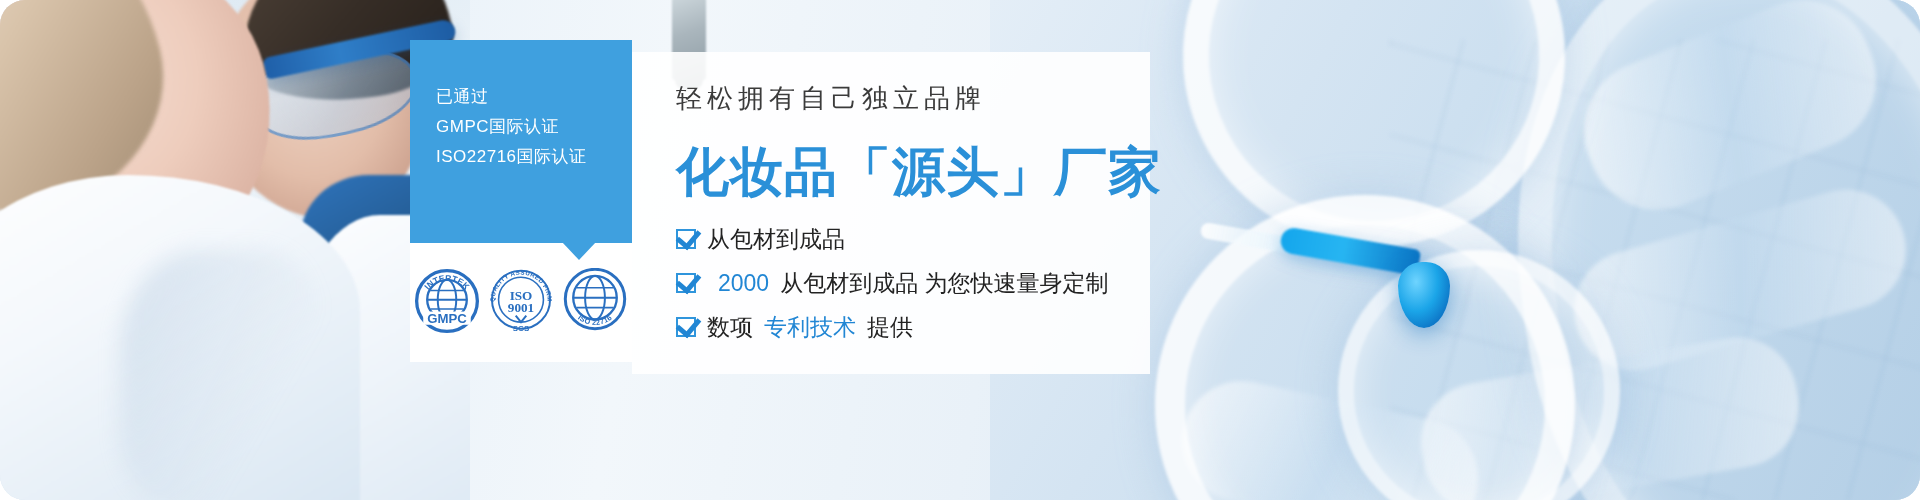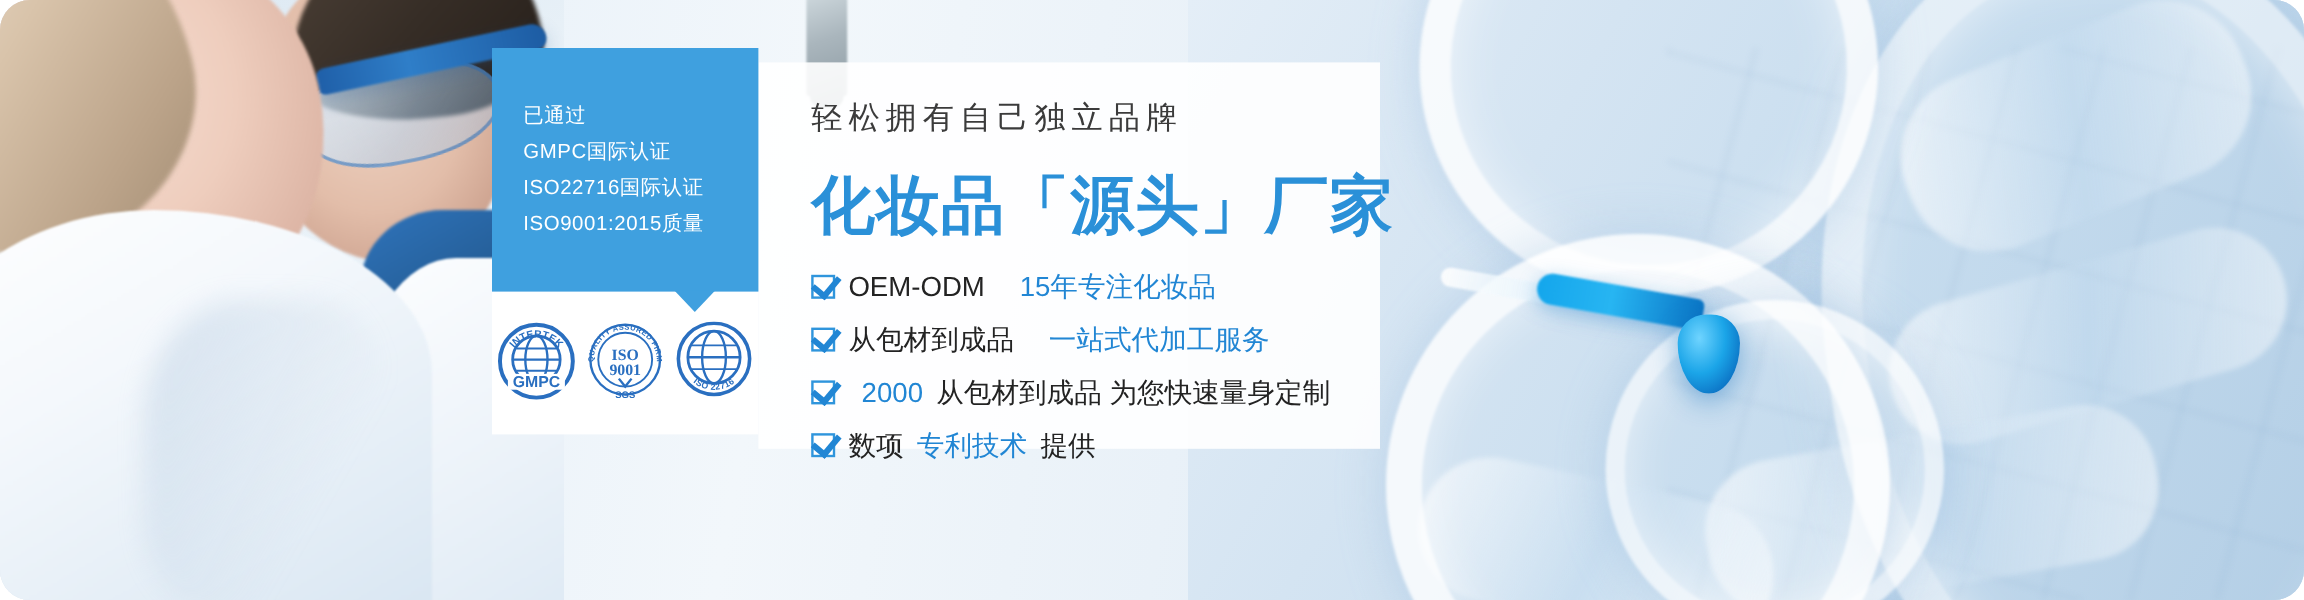--- a/index.html
+++ b/index.html
@@ -383,21 +383,20 @@
       <div class="pl-coat-w"></div>
       <div class="pl-coat-shadow"></div>
     </div>
   </div>
 
   <div class="cert-card">
     <div class="cert-blue">
       <div class="cert-line">已通过</div>
       <div class="cert-line">GMPC国际认证</div>
       <div class="cert-line">ISO22716国际认证</div>
-      <div class="cert-line">ISO9001:2015质量</div>
       <div class="cert-arrow"></div>
     </div>
 
     <div class="cert-logos">
 
       <div class="badge">
         <svg class="badge-svg" width="66" height="66" viewBox="0 0 100 100" aria-hidden="true">
           <circle cx="50" cy="50" r="46" fill="none" stroke="#2a6fc0" stroke-width="5"></circle>
           <circle cx="50" cy="48" r="30" fill="none" stroke="#2a6fc0" stroke-width="3.5"></circle>
           <ellipse cx="50" cy="48" rx="14" ry="30" fill="none" stroke="#2a6fc0" stroke-width="3"></ellipse>
@@ -445,33 +444,25 @@
 
     </div>
   </div>
 
   <div class="msg-panel">
     <div class="msg-kicker">轻松拥有自己独立品牌</div>
     <div class="msg-headline">化妆品「源头」厂家</div>
 
     <div class="bullets">
 
-      <div class="bullet">
-        <span class="checkbox"></span>
-        <span class="txt-dark">OEM-ODM</span>
-        <span class="sp"></span>
-        <span class="txt-blue">15年专注化妆品</span>
-        <span class="txt-dark"></span>
-      </div>
 
       <div class="bullet">
         <span class="checkbox"></span>
         <span class="txt-dark">从包材到成品</span>
         <span class="sp"></span>
-        <span class="txt-blue">一站式代加工服务</span>
         <span class="txt-dark"></span>
       </div>
 
       <div class="bullet">
         <span class="checkbox"></span>
         <span class="txt-dark"></span>
         <span class="txt-blue">2000</span>
         <span class="txt-dark">从包材到成品 为您快速量身定制</span>
       </div>
 

